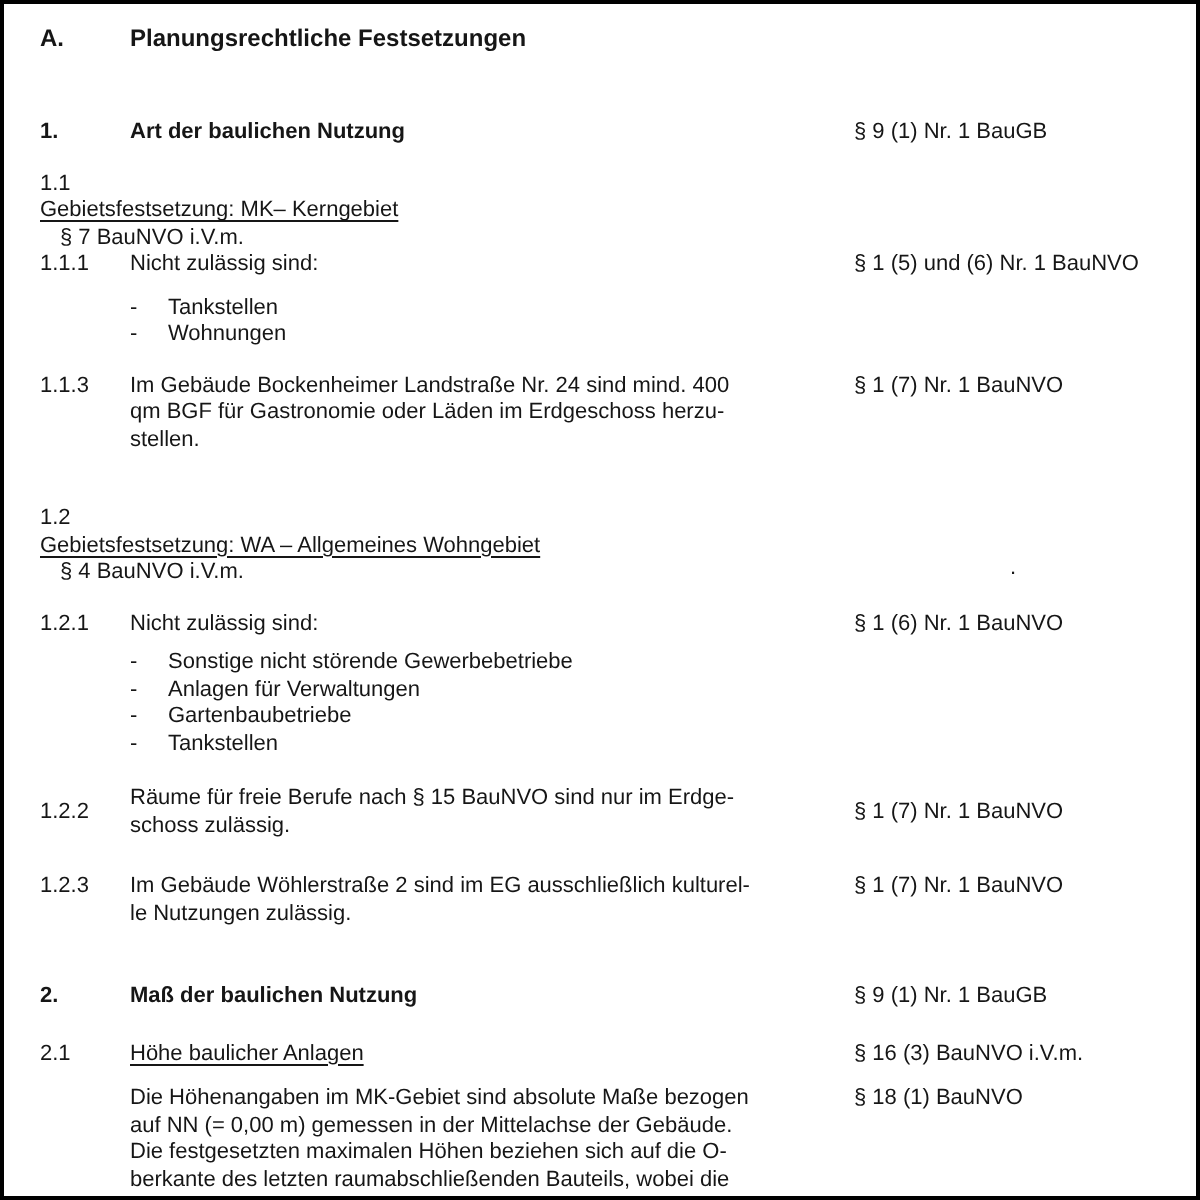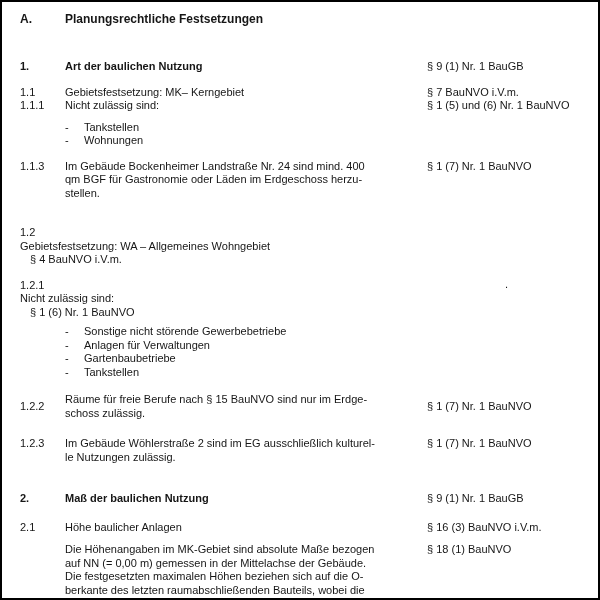--- a/index.html
+++ b/index.html
@@ -20,33 +20,33 @@
     line-height: 13.5px;
     padding: 10px 0 0 18px;
     overflow: hidden;
   }
   .row { display: flex; align-items: flex-start; }
   .col-num  { width: 45px; flex: none; }
   .col-body { width: 352px; flex: none; }
   .col-ref  { flex: none; margin-left: 10px; white-space: nowrap; }
   .bold { font-weight: bold; }
   .fs12 { font-size: 12px; line-height: 14px; }
-  .underline { text-underline-offset: 2px; text-align: center; }
+  .underline { text-decoration: underline; text-underline-offset: 2px; text-align: center; }
   .pre { white-space: pre; }
   .li { display: flex; }
   .dash { width: 19px; flex: none; }
   
   .mt-a   { margin-top: 0; }
   .mt-r1    { margin-top: 34px; }
-  .mt-r1_1  { margin-top: 12px; }
+  .mt-r1_1  { margin-top: 12px; flex-direction: column; }
   .mt-r1_1_1{ }
   .mt-lmk   { margin-top: 8px; }
   .mt-r1_1_3{ margin-top: 12px; }
   .mt-r1_2  { margin-top: 26px; flex-direction: column; }
-  .mt-r1_2_1{ margin-top: 12px; flex-direction: column; }
+  .mt-r1_2_1{ margin-top: 12px; }
   .mt-lwa   { margin-top: 6px; }
   .mt-r1_2_2{ margin-top: 14px; align-items: center; }
   .mt-r1_2_3{ margin-top: 17px; }
   .mt-r2    { margin-top: 28px; }
   .mt-r2_1  { margin-top: 15px; }
   .mt-b2_1  { margin-top: 9px; }
   .artifact-dot {
     position: absolute;
     left: 503px;
     top: 276px;

